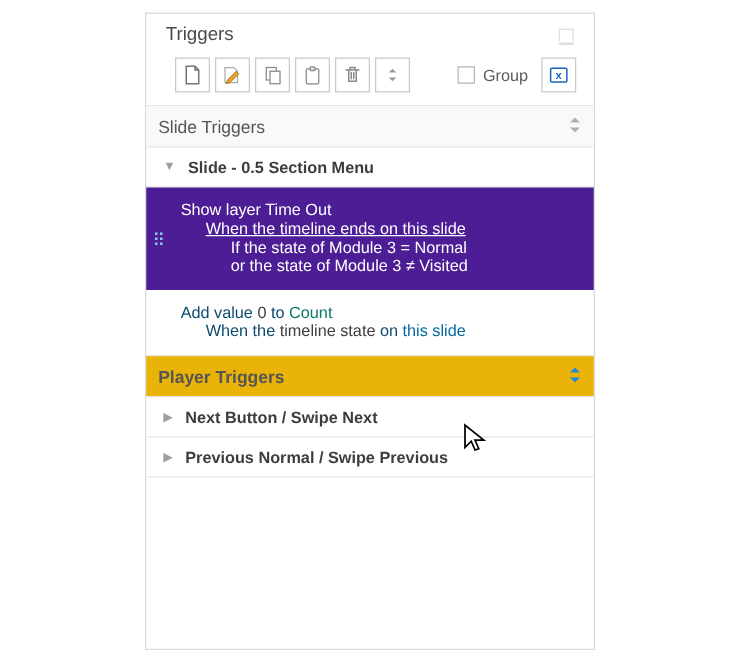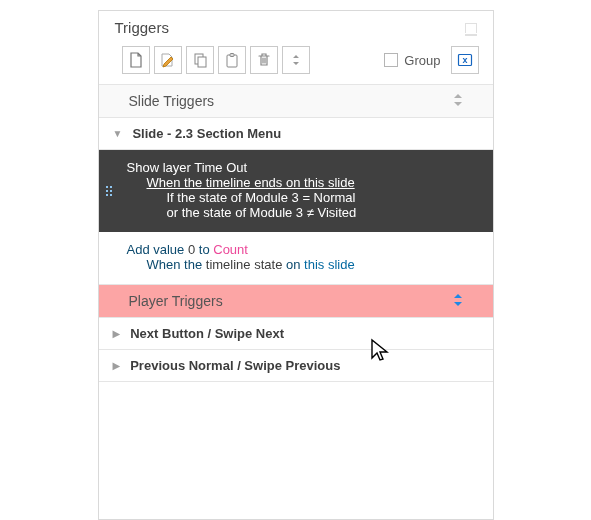--- a/index.html
+++ b/index.html
@@ -8,21 +8,21 @@
     font-family: "Segoe UI", Arial, sans-serif;
     font-size: 13px;
     background: #fff;
     width: 591px;
     height: 520px;
     display: flex;
     justify-content: center;
   }
   .wrap {
     margin-top: 10px;
-    width: 396px;
+    width: 360px;
     border: 1px solid #d9d9d9;
     background: #fff;
   }
   .panel-header {
     display: flex;
     align-items: center;
     justify-content: space-between;
     padding: 8px 16px 6px 16px;
   }
   .panel-title {
@@ -57,21 +57,21 @@
     display: flex; align-items: center; gap: 6px;
     color: #5a5a5a;
     margin-right: 6px;
   }
   .group-check .cbx {
     width: 14px; height: 14px; border: 1px solid #b5b5b5;
   }
   .divider-line { height: 1px; background: #e5e5e5; }
   .section-header {
     display: flex; align-items: center; justify-content: space-between;
-    padding: 8px 30px;
+    padding: 8px 10px;
     background: #fff;
     color: #555;
     text-align: center;
   }
   .section-title {
     font-size: 14px;
   }
   .section-toggle {
     color: #8a8a8a;
     font-size: 12px;
@@ -84,40 +84,40 @@
     display: flex; align-items: center;
     padding: 8px 14px;
     color: #3d3d3d;
     gap: 10px;
     border-top: 1px solid #e5e5e5;
     border-bottom: 1px solid #e5e5e5;
   }
   .chev { color: #9e9e9e; font-size: 10px; }
   .bold { font-weight: 600; }
   .selected-trigger {
-    background: #404040;
+    background: #4c1d95;
     color: #fff;
     padding: 10px 4px 12px 14px;
     position: relative;
   }
   .drag-dots {
     position: absolute;
     left: 7px; top: 50%; transform: translateY(-50%);
     display: grid; grid-template-columns: 2px 2px; gap: 2px;
   }
   .drag-dots span { width: 2px; height: 2px; background: #8ec5ef; }
   .st-line { white-space: nowrap; }
   .st-l1 { margin-left: 14px; }
   .st-l2 { margin-left: 34px; text-decoration: underline; }
   .st-l3 { margin-left: 54px; }
   .trigger2 {
     padding: 10px 14px 12px 28px;
     color: #3d3d3d;
   }
-  .lnk { color: #ec4899; }
+  .lnk { color: #0f766e; }
   .lnk-blue { color: #0369a1; }
   .muted { color: #0c4a6e; }
   .player-row {
     display: flex; align-items: center;
     padding: 8px 14px;
     gap: 10px;
     border-top: 1px solid #e5e5e5;
     color: #3d3d3d;
   }
   .player-row:last-of-type { border-bottom: 1px solid #e5e5e5; }
@@ -190,21 +190,21 @@
     <div class="section-title">Slide Triggers</div>
     <div class="section-toggle">
       <svg width="10" height="12">
           <path d="M5 0 l4 4 h-8 z M5 12 l-4 -4 h8 z" fill="#b0b0b0"></path>
         </svg>
     </div>
   </div>
 
   <div class="slide-row">
     <span class="chev">▼</span>
-    <span class="bold">Slide - 2.3 Section Menu</span>
+    <span class="bold">Slide - 0.5 Section Menu</span>
   </div>
 
   <div class="selected-trigger">
     <div class="drag-dots">
       <span></span>
         <span></span>
         <span></span>
         <span></span>
         <span></span>
         <span></span>
@@ -225,21 +225,21 @@
 
   <div class="trigger2">
     <div class="st-line">
       <span class="muted">Add value </span><span>0</span><span class="muted"> to </span><span class="lnk">Count</span>
     </div>
     <div class="st-line" style="margin-left:20px">
       <span class="muted">When the </span><span>timeline state</span><span class="muted"> on </span><span class="lnk-blue">this slide</span>
     </div>
   </div>
 
-  <div class="section-header" style="border-top:1px solid #e5e5e5; background:#fca5a5;">
+  <div class="section-header" style="border-top:1px solid #e5e5e5; background:#eab308;font-weight:bold;">
     <div class="section-title">Player Triggers</div>
     <div class="section-toggle player-toggle">
       <svg width="10" height="12">
           <path d="M5 0 l4 4 h-8 z M5 12 l-4 -4 h8 z" fill="#1e88e5"></path>
         </svg>
     </div>
   </div>
 
   <div class="player-row">
     <span class="chev">▶</span>

